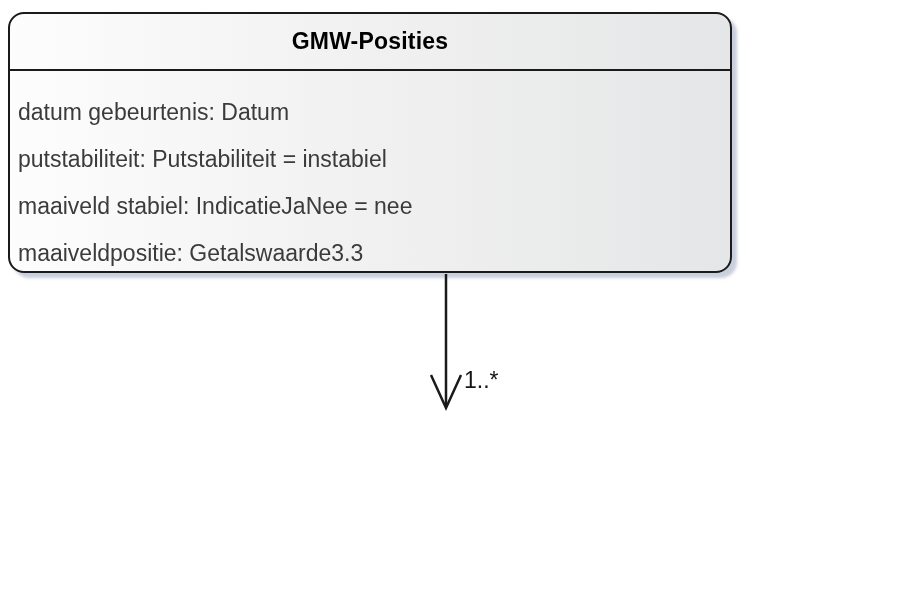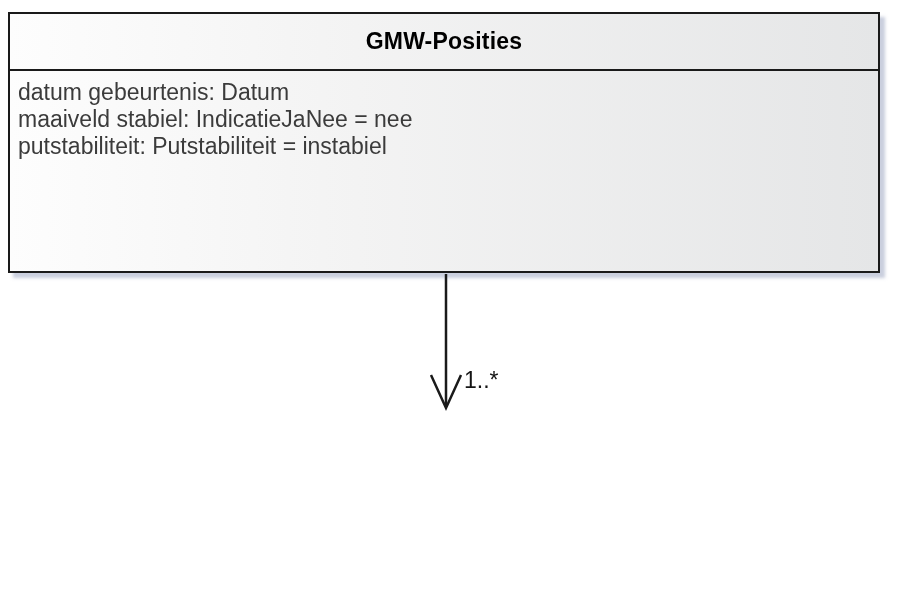--- a/index.html
+++ b/index.html
@@ -11,24 +11,24 @@
   .canvas {
     position: relative;
     width: 900px;
     height: 593px;
     background: #ffffff;
     overflow: hidden;
   }
   .class-box {
     position: absolute;
     left: 8px;
-    width: 872px;
+    width: 724px;
     box-sizing: border-box;
     border: 2px solid #1a1a1a;
-    border-radius: 0;
+    border-radius: 16px;
     background: linear-gradient(to right, #fdfdfd 0%, #f3f3f3 40%, #e5e6e7 100%);
     box-shadow: 5px 5px 3px rgba(150, 160, 190, 0.50);
   }
   .class-box.gmw { top: 12px; height: 261px; }
   .class-box.buis { top: 410px; height: 161px; }
   .class-header {
     height: 55px;
     border-bottom: 2px solid #1a1a1a;
     display: flex;
     align-items: center;
@@ -39,20 +39,21 @@
     letter-spacing: 0.2px;
   }
   .class-body {
     padding: 8px 8px 0 8px;
   }
   .attr {
     font-size: 23px;
     line-height: 27px;
     color: #3b3b3b;
     white-space: nowrap;
+    margin-top: 20px;
   }
   .assoc-svg {
     position: absolute;
     left: 0;
     top: 0;
     width: 900px;
     height: 593px;
     pointer-events: none;
   }
   .mult-label {
@@ -66,22 +67,23 @@
 </style>
 </head>
 <body>
 
 <div class="canvas">
 
   <div class="class-box gmw">
     <div class="class-header">GMW-Posities</div>
     <div class="class-body">
       <div class="attr">datum gebeurtenis: Datum</div>
+      <div class="attr">putstabiliteit: Putstabiliteit = instabiel</div>
       <div class="attr">maaiveld stabiel: IndicatieJaNee = nee</div>
-      <div class="attr">putstabiliteit: Putstabiliteit = instabiel</div>
+      <div class="attr">maaiveldpositie: Getalswaarde3.3</div>
     </div>
   </div>
 
   <svg class="assoc-svg" viewBox="0 0 900 593" xmlns="http://www.w3.org/2000/svg">
     <line x1="446" y1="274" x2="446" y2="407" stroke="#1a1a1a" stroke-width="2.5"></line>
     <polyline points="431,375 446,408 461,375" fill="none" stroke="#1a1a1a" stroke-width="2.5"></polyline>
   </svg>
 
   <div class="mult-label">1..*</div>
 

